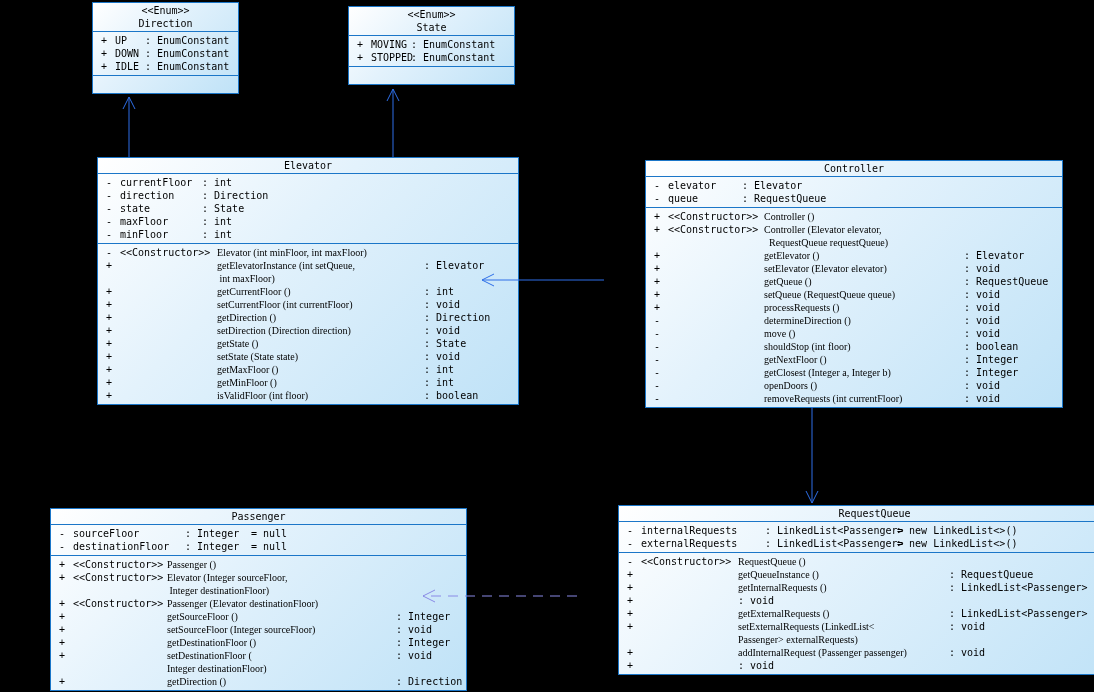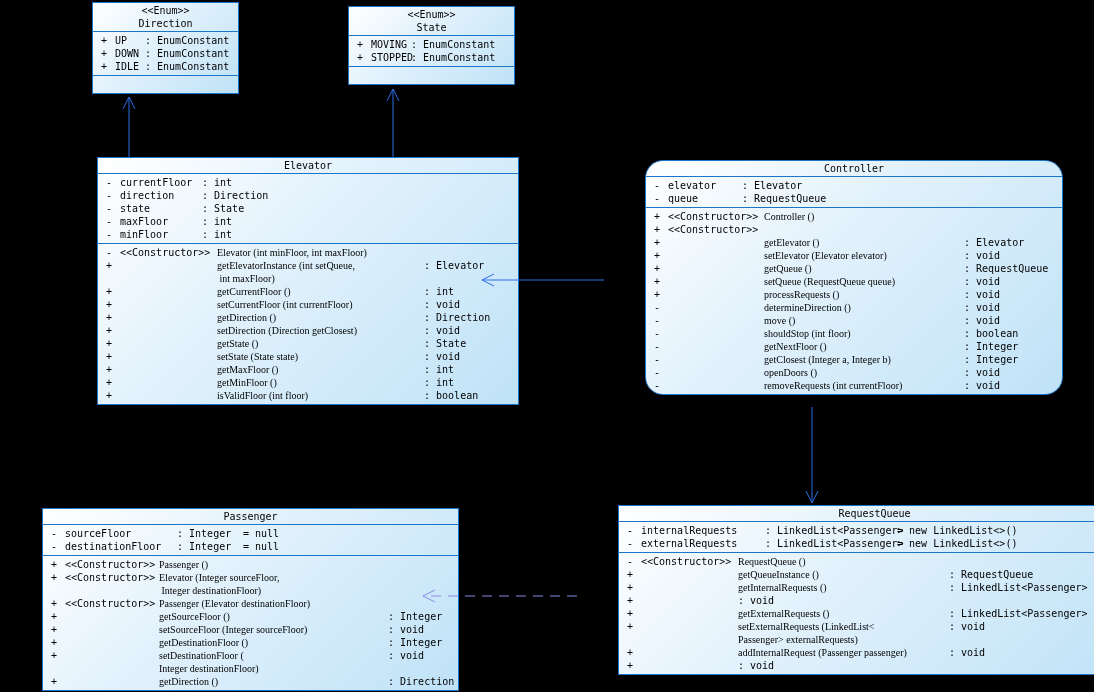--- a/index.html
+++ b/index.html
@@ -28,22 +28,22 @@
   .sigline{white-space:pre;line-height:13px;font-family:Liberation Serif, serif;}
   .atype::before{content:": ";}
   .adef::before{content:"= ";}
   .ret:not(.noret)::before{content:": ";}
   .methods.empty{height:17px;padding:0;}
 
   
   #cls-direction   {left:52px; top:2px;  width:147px; --anw:30px;}
   #cls-state       {left:308px;top:6px;  width:167px; --anw:40px;}
   #cls-elevator    {left:57px; top:157px;width:422px; --anw:82px;  --stw:97px; --sgw:207px;}
-  #cls-controller  {left:605px;top:160px;width:418px;border-radius:18px; --anw:74px;  --stw:96px; --sgw:200px;}
-  #cls-passenger   {left:2px;  top:508px;width:417px; --anw:112px; --atw:66px; --stw:94px; --sgw:229px;}
+  #cls-controller  {left:605px;top:160px;width:418px; --anw:74px;  --stw:96px; --sgw:200px;}
+  #cls-passenger   {left:10px;  top:508px;width:417px; --anw:112px; --atw:66px; --stw:94px; --sgw:229px;}
   #cls-requestqueue{left:578px;top:505px;width:513px; --anw:124px; --atw:132px;--stw:97px; --sgw:211px;}
 </style>
 </head>
 <body>
 
 <div id="diagram">
     <div class="uml-class" id="cls-direction">
       <div class="comp title">
         <div class="stereo">&lt;&lt;Enum&gt;&gt;</div>
         <div class="cname">Direction</div>
@@ -144,21 +144,21 @@
         </div>
         <div class="row mrow">
           <span class="vis">+</span>
           <span class="stereoc"></span>
           <span class="sig"><div class="sigline">getDirection ()</div></span>
           <span class="ret">Direction</span>
         </div>
         <div class="row mrow">
           <span class="vis">+</span>
           <span class="stereoc"></span>
-          <span class="sig"><div class="sigline">setDirection (Direction getClosest)</div></span>
+          <span class="sig"><div class="sigline">setDirection (Direction direction)</div></span>
           <span class="ret">void</span>
         </div>
         <div class="row mrow">
           <span class="vis">+</span>
           <span class="stereoc"></span>
           <span class="sig"><div class="sigline">getState ()</div></span>
           <span class="ret">State</span>
         </div>
         <div class="row mrow">
           <span class="vis">+</span>
@@ -205,20 +205,21 @@
       <div class="comp methods">
         <div class="row mrow">
           <span class="vis">+</span>
           <span class="stereoc">&lt;&lt;Constructor&gt;&gt;</span>
           <span class="sig"><div class="sigline">Controller ()</div></span>
           <span class="ret noret"></span>
         </div>
         <div class="row mrow">
           <span class="vis">+</span>
           <span class="stereoc">&lt;&lt;Constructor&gt;&gt;</span>
+          <span class="sig"><div class="sigline">Controller (Elevator elevator,</div><div class="sigline">  RequestQueue requestQueue)</div></span>
           <span class="ret noret"></span>
         </div>
         <div class="row mrow">
           <span class="vis">+</span>
           <span class="stereoc"></span>
           <span class="sig"><div class="sigline">getElevator ()</div></span>
           <span class="ret">Elevator</span>
         </div>
         <div class="row mrow">
           <span class="vis">+</span>

